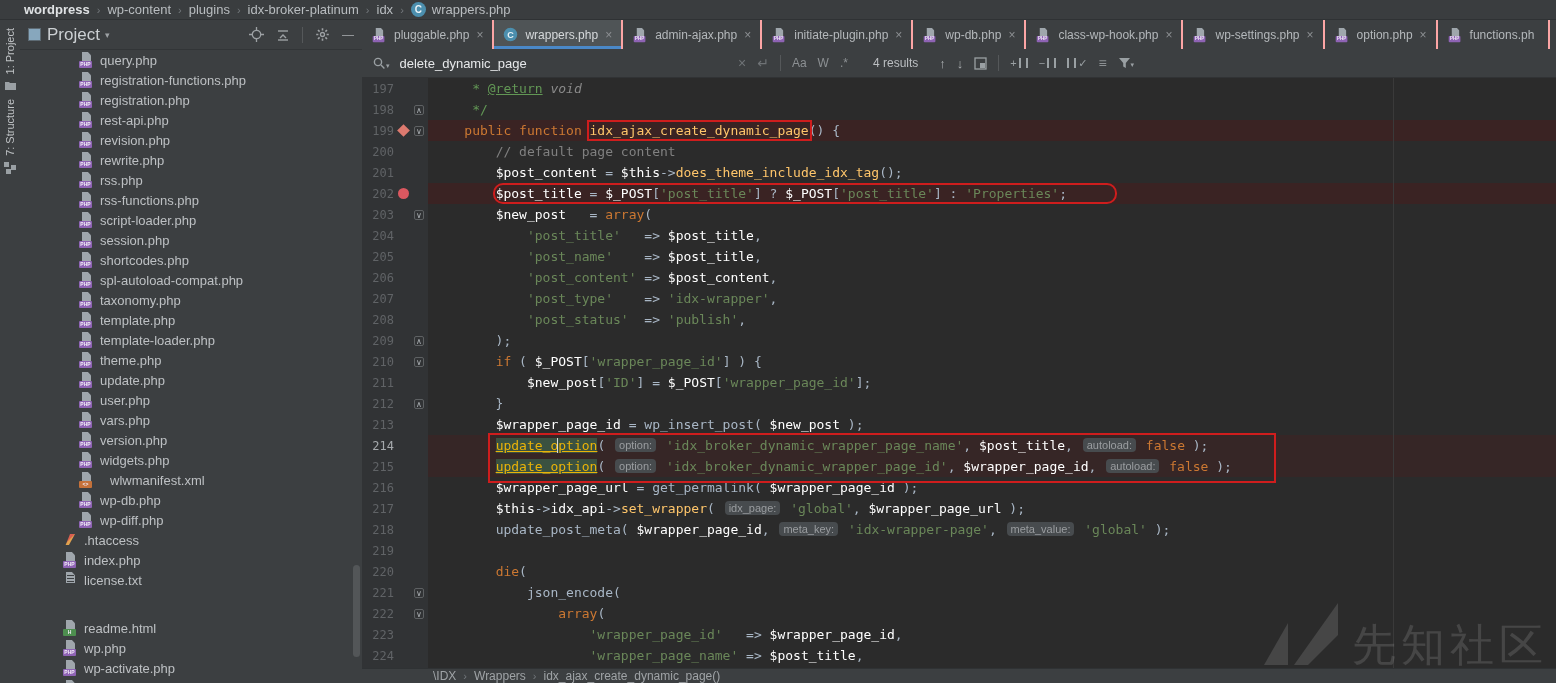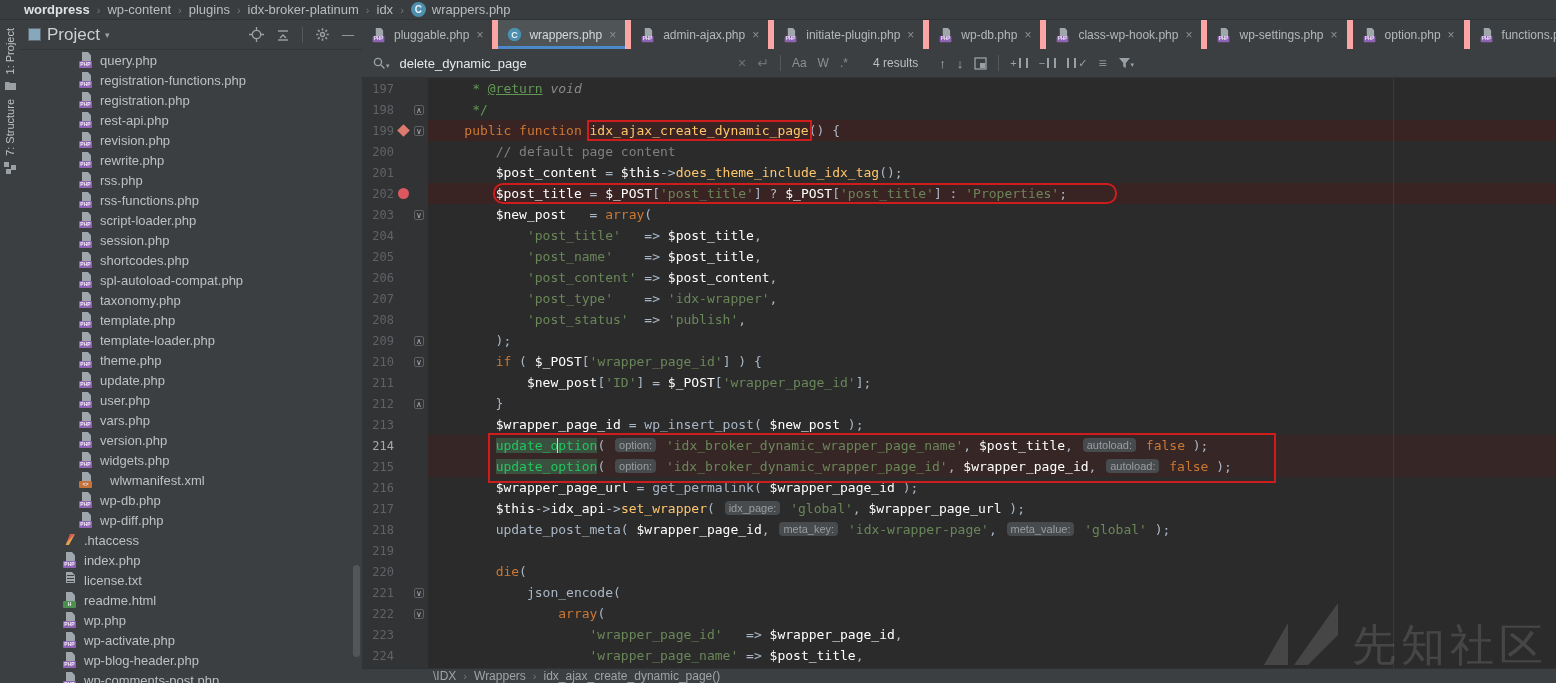--- a/index.html
+++ b/index.html
@@ -42,21 +42,21 @@
        clip-path:polygon(15% 100%,55% 0,100% 0,45% 100%);}
   .cico{width:15px;height:15px;border-radius:50%;background:#4c8fae;color:#eaf3f7;
         font:bold 10px/15px "Liberation Sans",sans-serif;text-align:center;flex:none;margin-right:6px;}
   #treescroll{position:absolute;right:2px;top:545px;width:7px;height:92px;background:#6a6d6f;
               opacity:.5;border-radius:4px;}
   
   #edregion{position:absolute;left:362px;top:20px;width:1194px;height:663px;background:#2b2b2b;}
   
   #tabs{position:absolute;left:0;top:0;right:0;height:29px;background:#3c3f41;display:flex;
         border-bottom:1px solid #323537;overflow:hidden;}
-  .tab{display:flex;align-items:center;padding:0 9px;border-right:6px solid #fca5a5;
+  .tab{display:flex;align-items:center;padding:0 9px;border-right:2px solid #fca5a5;
        color:#b4b8bb;font-size:12px;white-space:nowrap;cursor:default;position:relative;}
   .tab .tlabel{margin:0 5px;}
   .tab .tclose{color:#8c8f92;font-size:12px;margin-left:2px;}
   .tab.active{background:#4f5456;color:#d6d9db;}
   .tab.active::after{content:"";position:absolute;left:0;right:0;bottom:0;height:3px;background:#4a88c7;}
   .tab .fico,.tab .cico{transform:scale(.9);margin-right:2px;}
   
   #findbar{position:absolute;left:0;top:29px;right:0;height:28px;background:#3c3f41;
            border-bottom:1px solid #313335;}
   #findbar .fb{position:absolute;top:0;height:28px;display:flex;align-items:center;}
@@ -82,21 +82,21 @@
   .foldmark{width:10px;height:10px;border:1px solid #5e6163;border-radius:2px;background:#313335;
             color:#aeb3b6;font-size:8px;line-height:9px;text-align:center;box-sizing:border-box;}
   .ccode{flex:1;white-space:pre;font:13px/21px "DejaVu Sans Mono",monospace;color:#a9b7c6;
          padding-left:5px;position:relative;}
   .hl-r1 .ccode{background:#3a2323;}
   .hl-r2 .ccode{background:#362626;}
   .tk-d{color:#a9b7c6;} .tk-k{color:#cc7832;} .tk-v{color:#ffffff;} .tk-s{color:#6a8759;}
   .tk-f{color:#ffc66b;} .tk-c{color:#808080;} .tk-g{color:#629755;}
   .tk-gt{color:#629755;text-decoration:underline;}
   .tk-it{color:#8a8a8a;font-style:italic;}
-  .tk-o{color:#22c55e;background:#3a5140;}
+  .tk-o{color:#eab308;background:#3a5140;text-decoration:underline;}
   .tk-h{background:#474b4e;color:#9a9da0;border-radius:4px;padding:0 4px;margin:0 2px;
         font:11px/14px "Liberation Sans",sans-serif;display:inline-block;transform:translateY(-1px);}
   .tokbox{outline:2px solid #cf1d1d;outline-offset:1px;}
   .linebox{outline:2px solid #cf1d1d;outline-offset:1px;border-radius:7px;}
   .caret{display:inline-block;width:2px;height:15px;background:#d8d8d8;vertical-align:text-bottom;margin:0 -1px;}
   #rect215{position:absolute;left:126px;top:355px;width:784px;height:46px;border:2px solid #cf1d1d;
            pointer-events:none;z-index:6;}
   #marginguide{position:absolute;left:1031px;top:0;bottom:0;width:1px;background:#3a3a3a;z-index:1;}
   #foldline{position:absolute;left:57px;top:40px;height:548px;width:1px;background:#505355;z-index:1;}
   
@@ -357,21 +357,21 @@
           </span>
           <span>index.php</span>
         </div>
         <div class="titem" style="padding-left: 42px;">
           <span class="fico">
             <span class="page"></span>
             <span class="txtlines"></span>
           </span>
           <span>license.txt</span>
         </div>
-        <div class="titem" style="padding-left: 42px;">
+        <div class="titem" style="padding-left: 42px; margin-top: 28px;">
           <span class="fico">
             <span class="page"></span>
             <span class="band html">H</span>
           </span>
           <span>readme.html</span>
         </div>
         <div class="titem" style="padding-left: 42px;">
           <span class="fico">
             <span class="page"></span>
             <span class="band php">PHP</span>

